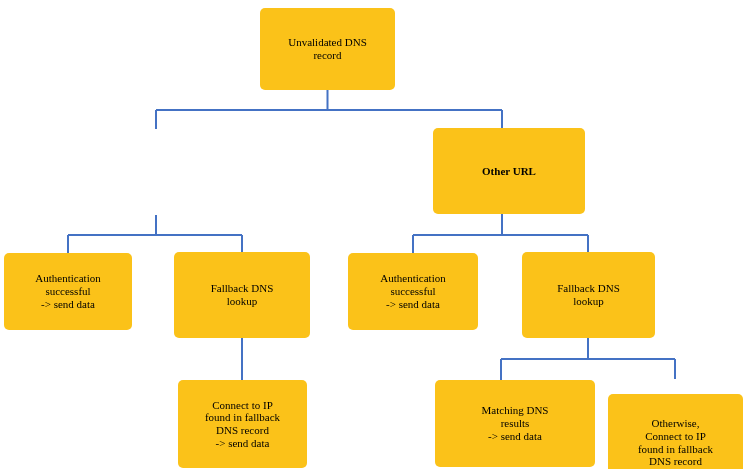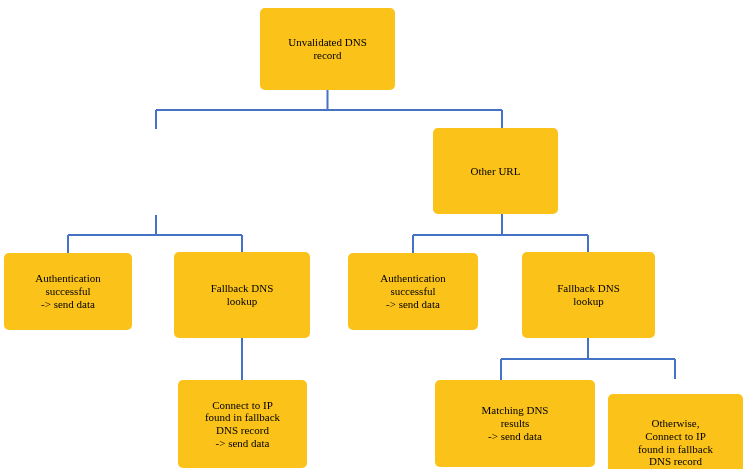--- a/index.html
+++ b/index.html
@@ -59,21 +59,21 @@
     <path d="M156,215 L156,235 M68,235 L242,235 M68,235 L68,254 M242,235 L242,253"></path>
     <path d="M502,214 L502,235 M413,235 L588,235 M413,235 L413,254 M588,235 L588,253"></path>
     <path d="M242,338 L242,381"></path>
     <path d="M588,338 L588,359 M501,359 L675,359 M501,359 L501,381 M675,359 L675,379"></path>
   </svg>
 
   <div class="node" style="left:260px; top:8px; width:135px; height:82px;">Unvalidated DNS
 record</div>
 
 
-  <div class="node" style="left:433px; top:128px; width:125px; height:86px;">Other URL</div>
+  <div class="node" style="left:433px; top:128px; width:152px; height:86px;font-weight:bold;">Other URL</div>
 
   <div class="node" style="left:4px; top:253px; width:128px; height:77px;">Authentication
 successful
 -&gt; send data</div>
 
   <div class="node" style="left:174px; top:252px; width:136px; height:86px;">Fallback DNS
 lookup</div>
 
   <div class="node" style="left:348px; top:253px; width:130px; height:77px;">Authentication
 successful

